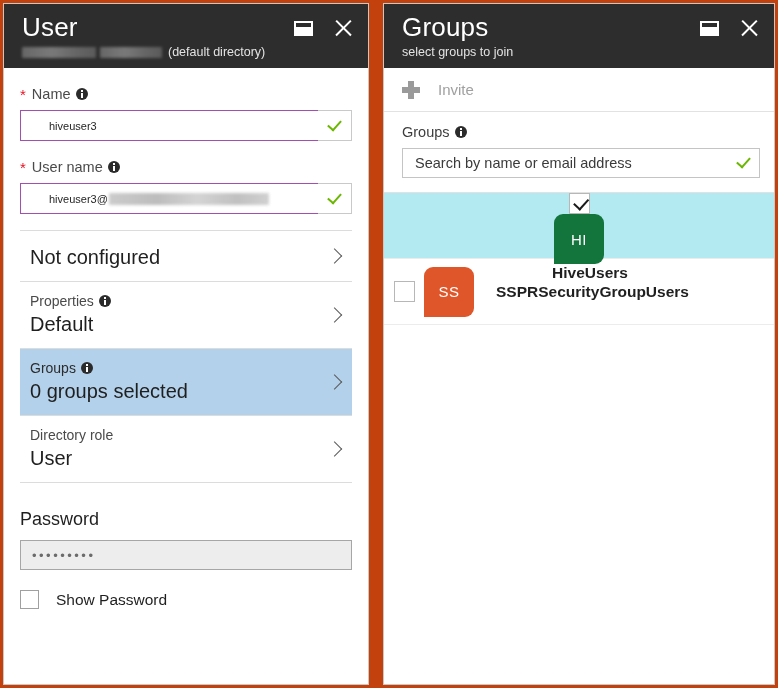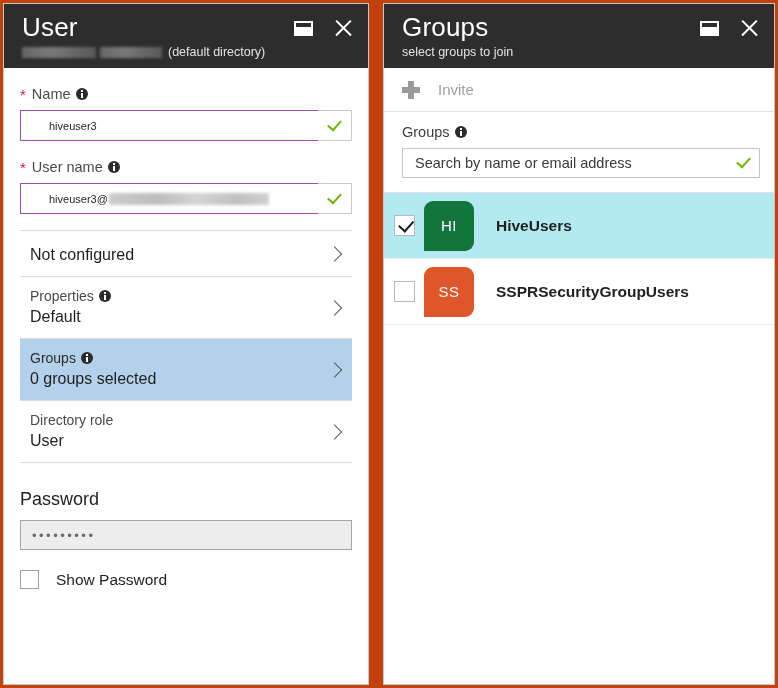--- a/index.html
+++ b/index.html
@@ -192,21 +192,21 @@
   .nav-row.selected { background: #b3d1ea; }
   .nav-row .nr-label {
     font-size: 14px;
     color: #4a4a4a;
     display: flex;
     align-items: center;
     gap: 5px;
   }
   .nav-row.selected .nr-label { color: #2c2c2c; }
   .nav-row .nr-value {
-    font-size: 16px;
+    font-size: 20px;
     color: #1f1f1f;
     margin-top: 4px;
     font-weight: 400;
   }
   .chevron {
     position: absolute;
     right: 12px; top: 50%;
     width: 11px; height: 11px;
     border-top: 1.7px solid #5a5a5a;
     border-right: 1.7px solid #5a5a5a;
@@ -304,21 +304,21 @@
 
   .group-list { }
   .group-row {
     position: relative;
     height: 66px;
     display: flex;
     align-items: center;
     border-bottom: 1px solid #ececec;
     cursor: pointer;
   }
-  .group-row.selected { background: #b3eaf2; }
+  .group-row.selected { background: #b3eaf2; flex-direction: column; }
   .grp-check {
     width: 40px;
     display: flex;
     align-items: center;
     justify-content: center;
     flex: none;
   }
   .grp-check .box {
     width: 21px; height: 21px;
     border: 1px solid #b7b7b7;

